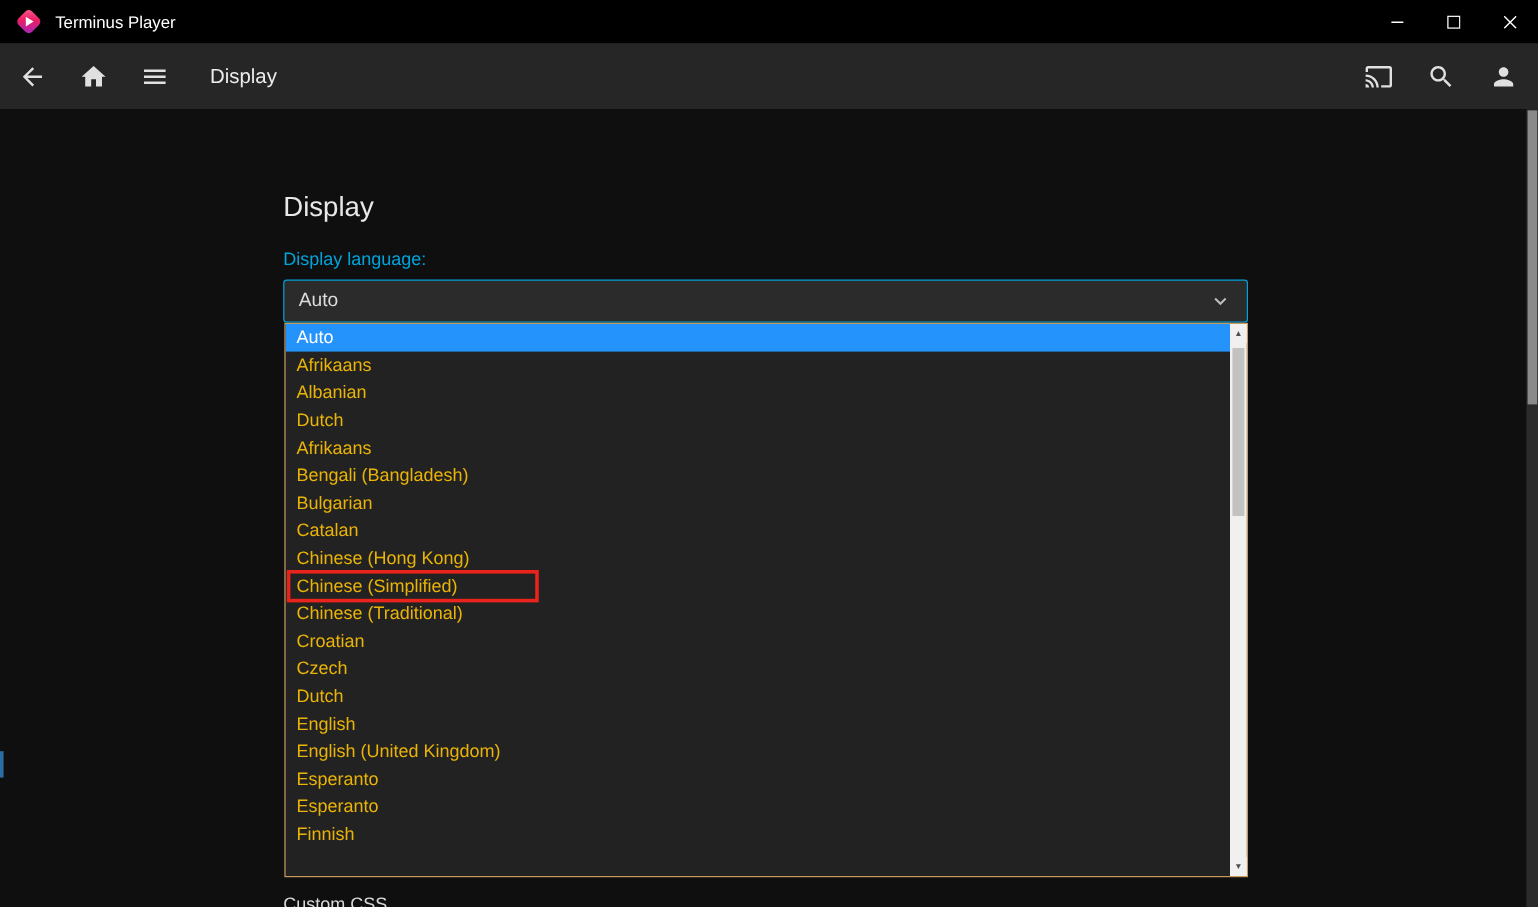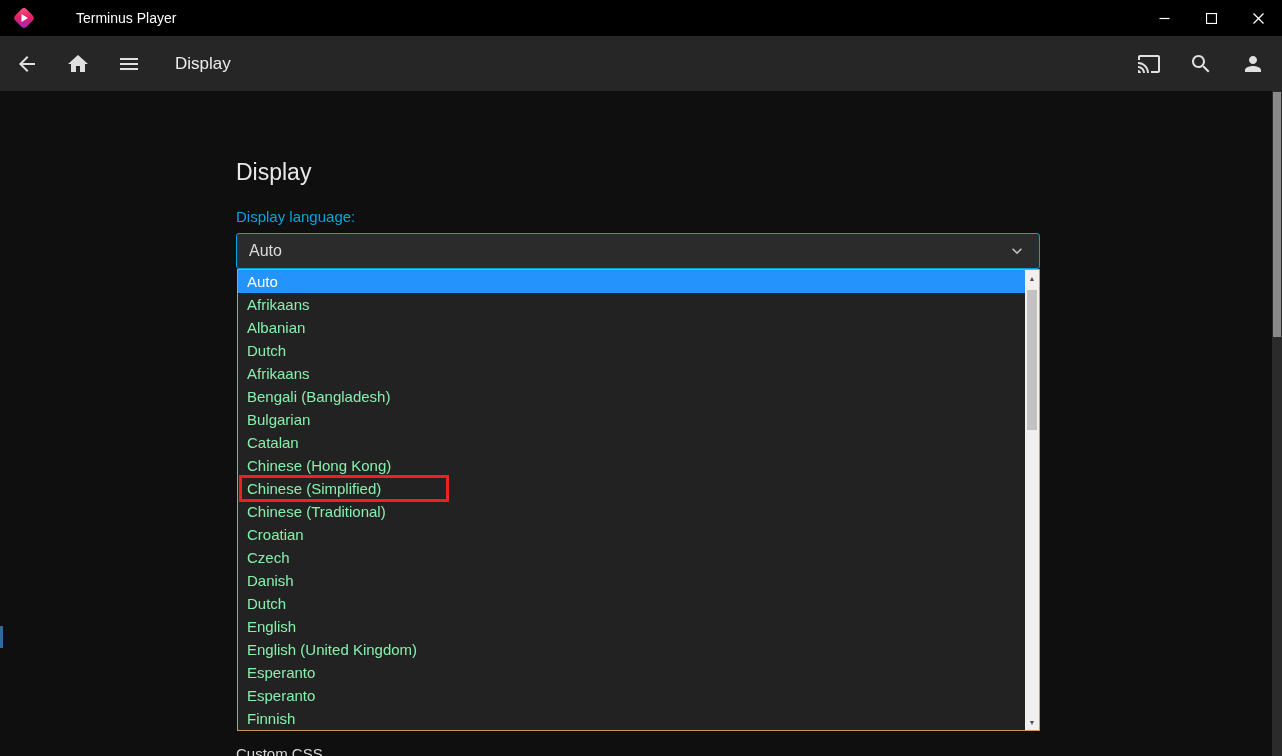--- a/index.html
+++ b/index.html
@@ -10,21 +10,21 @@
   }
   *{margin:0;padding:0;box-sizing:border-box;}
   html,body{width:1282px;height:756px;overflow:hidden;}
   body{
     font-family:"Liberation Sans","DejaVu Sans",sans-serif;
     background:#0f0f0f;color:#e8e8e8;position:relative;
   }
   
   .titlebar{
     height:36px;background:#000;display:flex;align-items:center;
-    padding-left:8px;position:relative;gap:30px;
+    padding-left:8px;position:relative;
   }
   .app-icon{position:relative;width:24px;height:24px;margin-left:4px;flex:0 0 auto;}
   .app-icon .diamond{
     position:absolute;left:4px;top:4px;width:16px;height:16px;border-radius:4px;
     transform:rotate(45deg);
     background:linear-gradient(135deg,#ff5e8f 0%,#e91e63 45%,#a226c4 100%);
   }
   .app-icon svg{position:absolute;left:7px;top:7px;width:10px;height:10px;}
   .titlebar .app-title{color:#fff;font-size:14px;margin-left:10px;}
   .win-controls{position:absolute;right:0;top:0;height:36px;display:flex;}
@@ -64,21 +64,21 @@
   .select-box svg{width:20px;height:20px;fill:#bdbdbd;}
   
   .dropdown{
     position:absolute;left:237px;top:178px;width:803px;height:462px;
     background:#222;border:1px solid var(--dropdown-border,#c69a5d);
     display:flex;z-index:5;
   }
   .dd-items{flex:1;overflow:hidden;}
   .dd-item{
     position:relative;height:23px;line-height:23px;padding-left:9px;
-    font-size:15px;color:#86efac;cursor:default;white-space:nowrap;
+    font-size:15px;color:#eab308;cursor:default;white-space:nowrap;
   }
   .dd-item.selected{background:var(--selection-blue,#2493fb);color:#fff;}
   .annotation-box{
     position:absolute;left:1px;top:-2px;width:210px;height:27px;
     border:3px solid var(--annotation-red,#e8241c);pointer-events:none;z-index:3;
   }
   .dd-scrollbar{
     width:14px;background:#f0f0f0;position:relative;flex:0 0 auto;
     display:flex;flex-direction:column;
   }
@@ -191,21 +191,20 @@
         <div class="dd-item"><span>Dutch</span></div>
         <div class="dd-item"><span>Afrikaans</span></div>
         <div class="dd-item"><span>Bengali (Bangladesh)</span></div>
         <div class="dd-item"><span>Bulgarian</span></div>
         <div class="dd-item"><span>Catalan</span></div>
         <div class="dd-item"><span>Chinese (Hong Kong)</span></div>
         <div class="dd-item"><span>Chinese (Simplified)</span><div class="annotation-box"></div></div>
         <div class="dd-item"><span>Chinese (Traditional)</span></div>
         <div class="dd-item"><span>Croatian</span></div>
         <div class="dd-item"><span>Czech</span></div>
-        <div class="dd-item"><span>Danish</span></div>
         <div class="dd-item"><span>Dutch</span></div>
         <div class="dd-item"><span>English</span></div>
         <div class="dd-item"><span>English (United Kingdom)</span></div>
         <div class="dd-item"><span>Esperanto</span></div>
         <div class="dd-item"><span>Esperanto</span></div>
         <div class="dd-item"><span>Finnish</span></div>
       </div>
     <div class="dd-scrollbar">
       <button class="dd-scroll-btn">▲</button>
       <div class="dd-thumb"></div>

